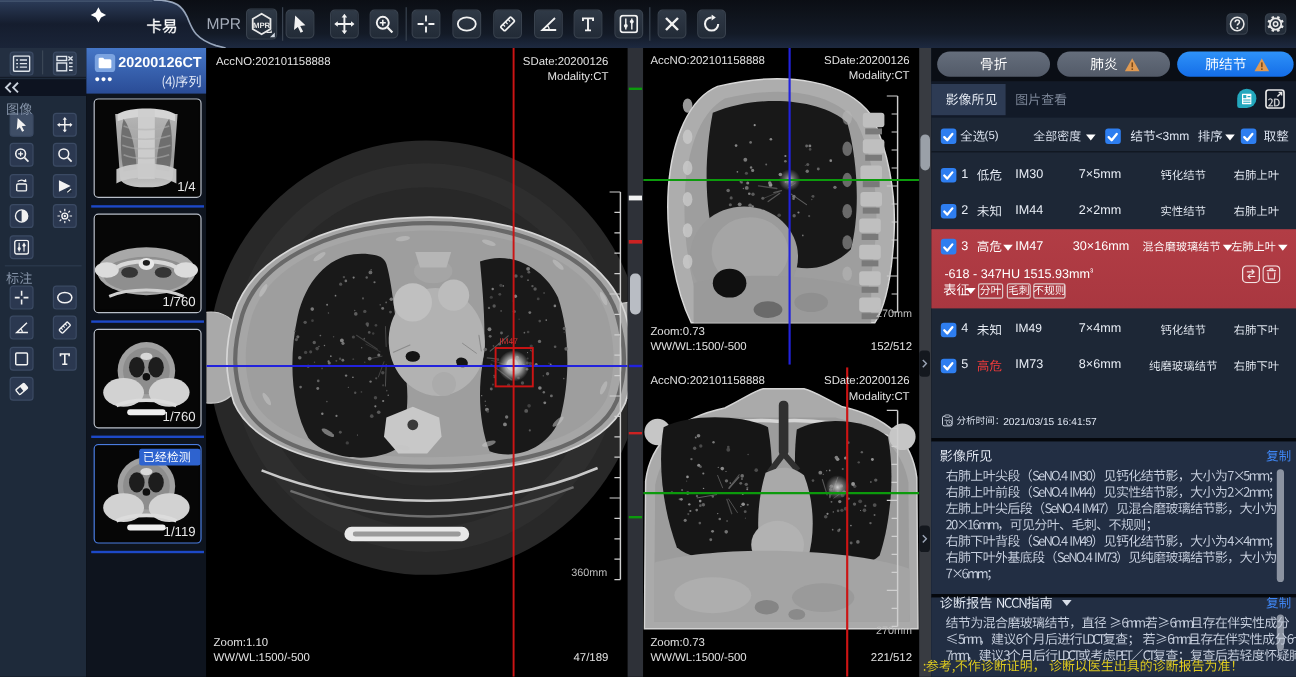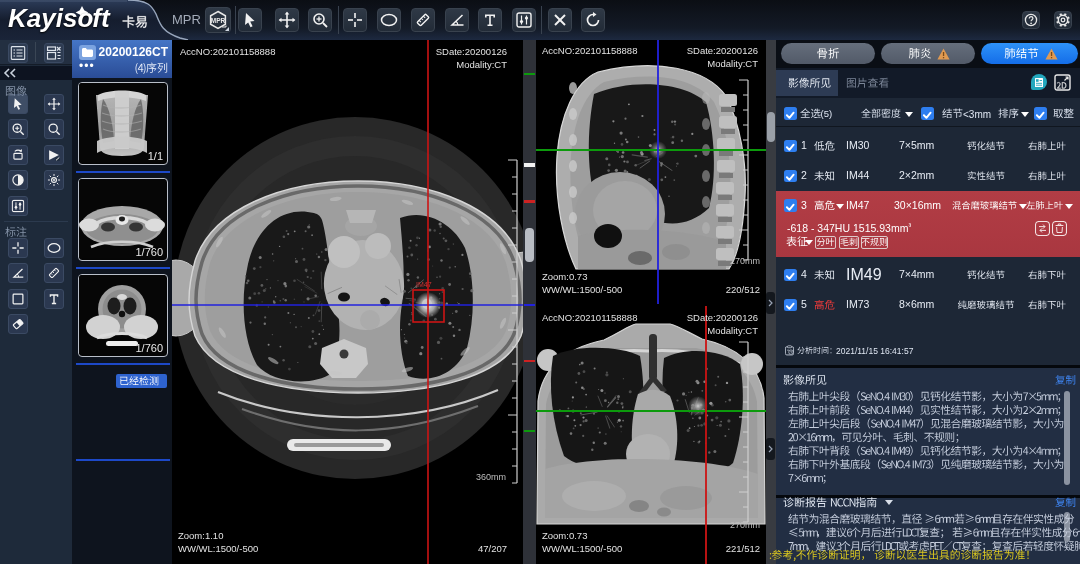--- a/index.html
+++ b/index.html
@@ -18,21 +18,20 @@
 <stop offset="0" stop-color="#2c3c59"></stop>
           <stop offset="0.5" stop-color="#151d2e"></stop>
           <stop offset="1" stop-color="#1a2438"></stop>
         </linearGradient>
       </defs>
 <path d="M0,0 L128,0 C148,0 152,6 156,14 C160,24 162,32 180,38 L188,40 L0,40 Z" fill="url(#lg1)"></path>
 <path d="M128,0 C148,0 152,6 156,14 C160,24 162,32 180,38 L188,40" fill="none" stroke="#aebdd4" stroke-width="1.4" opacity="0.85"></path>
 <path d="M0,1 L127,1" stroke="#5a6b85" stroke-width="1" opacity="0.6"></path>
 <path d="M82,6 l2.2,4.2 4.2,2.2 -4.2,2.2 -2.2,4.2 -2.2,-4.2 -4.2,-2.2 4.2,-2.2 Z" fill="#fff"></path>
 </svg>
-    <div style="position:absolute;left:8px;top:3px;color:#fff;font-size:26px;font-weight:bold;font-style:italic;letter-spacing:0px;font-family:'Liberation Sans',sans-serif;text-shadow:0 1px 2px #000">Kayis<span style="letter-spacing:-1px">o</span>ft</div>
     <div style="position:absolute;left:172px;top:12px;color:#a3abb8;font-size:13px">MPR</div>
   </div>
 <div class="tbtn" style="left:205px;width:26px;height:26px;top:7px">
 <svg width="20" height="20" viewBox="0 0 20 20">
 <path d="M10,1.5 L17.4,5.75 L17.4,14.25 L10,18.5 L2.6,14.25 L2.6,5.75 Z" fill="none" stroke="#e8e8e8" stroke-width="1.5"></path>
 <text x="10" y="13" font-size="6.5" fill="#e8e8e8" text-anchor="middle" font-family="Liberation Sans" font-weight="bold">MPR</text>
 <path d="M14,17 l4,0 0,-1.5" fill="none" stroke="#e8e8e8" stroke-width="1"></path>
     </svg>
 <div style="position:absolute;right:1px;bottom:1px;width:0;height:0;border-left:4px solid transparent;border-bottom:4px solid #cfd6e0"></div>
   </div>
@@ -328,21 +327,21 @@
         <path d="M24,16 C30,24 34,40 35,58 L24,60 C21,44 21,28 24,16 Z" fill="#606060" opacity="0.8"></path>
         <path d="M62,16 C56,24 52,40 51,58 L62,60 C65,44 65,28 62,16 Z" fill="#606060" opacity="0.8"></path>
         <rect x="36" y="8" width="14" height="58" fill="#cfcfcf" opacity="0.95"></rect>
         <g stroke="#b2b2b2" stroke-width="1.3" fill="none" opacity="0.55">
           <path d="M24,22 C32,26 52,26 62,22"></path>
           <path d="M23,30 C32,34 52,34 63,30"></path>
           <path d="M23,38 C32,42 52,42 63,38"></path>
           <path d="M24,46 C32,50 52,50 62,46"></path>
         </g>
         <path d="M18,58 C30,52 56,52 68,58 L68,70 C56,63 30,63 18,70 Z" fill="#c9c9c9" opacity="0.95"></path>
-      </svg><div style="position:absolute;right:4px;bottom:2px;color:#e8e8e8;font-size:11px">1/1</div></div>
+      </svg><div style="position:absolute;right:4px;bottom:2px;color:#e8e8e8;font-size:11px">1/4</div></div>
     <div style="position:absolute;left:4px;top:131px;width:94px;height:2px;background:#1d49c8"></div>
     <div style="position:absolute;left:6px;top:138px;width:90px;height:83px;border:1px solid #b9bfc9;border-radius:4px;background:#050505;overflow:hidden"><svg width="86" height="79" viewBox="0 0 86 79">
         <rect width="86" height="79" fill="#060606"></rect>
         <ellipse cx="43" cy="47" rx="41" ry="20" fill="#a8a8a8"></ellipse>
         <ellipse cx="43" cy="50" rx="36" ry="15" fill="#8f8f8f"></ellipse>
         <ellipse cx="10" cy="46" rx="10" ry="6.5" fill="#dcdcdc"></ellipse>
         <ellipse cx="76" cy="46" rx="10" ry="6.5" fill="#dcdcdc"></ellipse>
         <path d="M18,44 C28,37 58,37 68,44" stroke="#d8d8d8" stroke-width="3.5" fill="none"></path>
         <ellipse cx="43" cy="41" rx="6.5" ry="5" fill="#e8e8e8"></ellipse>
         <ellipse cx="43" cy="40" rx="3" ry="2.4" fill="#1e1e1e"></ellipse>
@@ -358,20 +357,33 @@
         <ellipse cx="24" cy="52" rx="17" ry="12" fill="#d2d2d2"></ellipse>
         <ellipse cx="62" cy="52" rx="17" ry="12" fill="#d2d2d2"></ellipse>
         <ellipse cx="35" cy="31" rx="6.5" ry="8.5" fill="#1d1d1d"></ellipse>
         <ellipse cx="51" cy="31" rx="6.5" ry="8.5" fill="#1d1d1d"></ellipse>
         <circle cx="43" cy="39" r="3.2" fill="#0f0f0f"></circle>
         <ellipse cx="43" cy="22" rx="5" ry="3" fill="#d8d8d8"></ellipse>
         <path d="M18,63 C30,57 56,57 68,63" stroke="#dcdcdc" stroke-width="3" fill="none"></path>
         <rect x="27" y="66" width="32" height="5" rx="2.5" fill="#efefef"></rect>
       </svg><div style="position:absolute;right:4px;bottom:2px;color:#e8e8e8;font-size:11px">1/760</div></div>
     <div style="position:absolute;left:4px;top:323px;width:94px;height:2px;background:#1d49c8"></div>
+    <div style="position:absolute;left:6px;top:330px;width:90px;height:83px;border:1px solid #4a7ce0;border-radius:4px;background:#050505;overflow:hidden"><svg width="86" height="79" viewBox="0 0 86 79">
+        <rect width="86" height="79" fill="#060606"></rect>
+        <circle cx="43" cy="34" r="24" fill="#a0a0a0"></circle>
+        <circle cx="43" cy="34" r="19.5" fill="#8d8d8d"></circle>
+        <ellipse cx="24" cy="52" rx="17" ry="12" fill="#d2d2d2"></ellipse>
+        <ellipse cx="62" cy="52" rx="17" ry="12" fill="#d2d2d2"></ellipse>
+        <ellipse cx="35" cy="31" rx="6.5" ry="8.5" fill="#1d1d1d"></ellipse>
+        <ellipse cx="51" cy="31" rx="6.5" ry="8.5" fill="#1d1d1d"></ellipse>
+        <circle cx="43" cy="39" r="3.2" fill="#0f0f0f"></circle>
+        <ellipse cx="43" cy="22" rx="5" ry="3" fill="#d8d8d8"></ellipse>
+        <path d="M18,63 C30,57 56,57 68,63" stroke="#dcdcdc" stroke-width="3" fill="none"></path>
+        <rect x="27" y="66" width="32" height="5" rx="2.5" fill="#efefef"></rect>
+      </svg><div style="position:absolute;right:4px;bottom:2px;color:#e8e8e8;font-size:11px">1/119</div></div>
     <div style="position:absolute;left:4px;top:419px;width:94px;height:2px;background:#1d49c8"></div>
   </div>
 <div style="position:absolute;left:116px;top:374px;width:51px;height:14px;background:#2e63cf;border-radius:2px"></div>
 <div style="position:absolute;left:172px;top:40px;width:604px;height:524px;background:#000"></div>
 <div style="position:absolute;left:172px;top:40px;width:351px;height:524px">
     <svg width="351" height="524" viewBox="0 0 351 524" style="position:absolute;left:0;top:0">
       <defs>
         <radialGradient id="nod" cx="0.5" cy="0.5" r="0.5">
           <stop offset="0" stop-color="#e0e0e0"></stop>
           <stop offset="0.5" stop-color="#a8a8a8"></stop>
@@ -620,21 +632,21 @@
       <line x1="340" y1="443" x2="345" y2="443" stroke="#cfcfcf" stroke-width="1"></line>
       <line x1="0" y1="265" x2="351" y2="265" stroke="#2222dd" stroke-width="1.6"></line>
       <line x1="256" y1="0" x2="256" y2="524" stroke="#cc1414" stroke-width="1.6"></line>
       <rect x="241" y="250" width="31" height="32" fill="none" stroke="#cc1414" stroke-width="1.6"></rect>
       <text x="244" y="247" font-size="7" fill="#cc3333" font-family="Liberation Sans">IM47</text>
     </svg>
     <div class="ovtext" style="left:8px;top:6px">AccNO:202101158888</div>
     <div class="ovtext" style="right:16px;top:6px;text-align:right">SDate:20200126<br>Modality:CT</div>
     <div class="ovtext" style="left:6px;bottom:22px">Zoom:1.10</div>
     <div class="ovtext" style="left:6px;bottom:9px">WW/WL:1500/-500</div>
-    <div class="ovtext" style="right:16px;bottom:9px">47/207</div>
+    <div class="ovtext" style="right:16px;bottom:9px">47/189</div>
     <div class="ovtext" style="right:17px;bottom:81px;font-size:9px;color:#bdbdbd">360mm</div>
   </div>
 <div style="position:absolute;left:523px;top:40px;width:13px;height:524px;background:#2e3138">
     <div style="position:absolute;left:1px;top:33px;width:11px;height:2px;background:#0c9a0c"></div>
     <div style="position:absolute;left:1px;top:123px;width:11px;height:4px;background:#f2f2f2"></div>
     <div style="position:absolute;left:1px;top:160px;width:11px;height:3px;background:#cc2222"></div>
     <div style="position:absolute;left:2px;top:188px;width:9px;height:34px;background:#b9bdc4;border-radius:4px"></div>
     <div style="position:absolute;left:1px;top:264px;width:11px;height:2px;background:#2222dd"></div>
     <div style="position:absolute;left:1px;top:320px;width:11px;height:2px;background:#cc2222"></div>
     <div style="position:absolute;left:1px;top:390px;width:11px;height:2px;background:#0c9a0c"></div>
@@ -769,21 +781,21 @@
       <line x1="203" y1="190" x2="212" y2="190" stroke="#cfcfcf" stroke-width="1"></line>
       <line x1="207" y1="205" x2="212" y2="205" stroke="#cfcfcf" stroke-width="1"></line>
       <line x1="207" y1="220" x2="212" y2="220" stroke="#cfcfcf" stroke-width="1"></line>
       <line x1="0" y1="110" x2="230" y2="110" stroke="#0c9a0c" stroke-width="1.8"></line>
       <line x1="122" y1="0" x2="122" y2="264" stroke="#2222dd" stroke-width="1.8"></line>
     </svg>
     <div class="ovtext" style="left:6px;top:5px">AccNO:202101158888</div>
     <div class="ovtext" style="right:8px;top:5px;text-align:right">SDate:20200126<br>Modality:CT</div>
     <div class="ovtext" style="left:6px;bottom:21px">Zoom:0.73</div>
     <div class="ovtext" style="left:6px;bottom:8px">WW/WL:1500/-500</div>
-    <div class="ovtext" style="right:6px;bottom:8px">220/512</div>
+    <div class="ovtext" style="right:6px;bottom:8px">152/512</div>
     <div class="ovtext" style="right:6px;bottom:37px;font-size:9px;color:#bdbdbd">270mm</div>
   </div>
 <div style="position:absolute;left:536px;top:306px;width:230px;height:258px">
     <svg width="230" height="258" viewBox="0 0 230 258" style="position:absolute;left:0;top:0">
       <rect width="230" height="258" fill="#000"></rect>
       <defs>
         <radialGradient id="nod3" cx="0.5" cy="0.5" r="0.5">
           <stop offset="0" stop-color="#cfcfcf"></stop>
           <stop offset="0.5" stop-color="#909090" stop-opacity="0.65"></stop>
           <stop offset="1" stop-color="#909090" stop-opacity="0"></stop>
@@ -1009,21 +1021,21 @@
     <div style="position:absolute;left:8px;top:129.5px;width:12.5px;height:12.5px;background:#2e7ef0;border-radius:2.5px"><svg width="12.5" height="12.5" viewBox="0 0 13 13">
         <path d="M3,6.5 L5.6,9.2 L10,3.8" fill="none" stroke="#fff" stroke-width="2" stroke-linecap="round" stroke-linejoin="round"></path>
       </svg></div>
     <div style="position:absolute;left:25px;top:129px;color:#e8edf5;font-size:10.5px;line-height:13px">2</div>
     <div style="position:absolute;left:70px;top:129px;color:#e8edf5;font-size:10.5px;line-height:13px">IM44</div>
     <div style="position:absolute;left:123px;top:129px;color:#e8edf5;font-size:10.5px;line-height:13px">2×2mm</div>
     <div style="position:absolute;left:8px;top:228.5px;width:12.5px;height:12.5px;background:#2e7ef0;border-radius:2.5px"><svg width="12.5" height="12.5" viewBox="0 0 13 13">
         <path d="M3,6.5 L5.6,9.2 L10,3.8" fill="none" stroke="#fff" stroke-width="2" stroke-linecap="round" stroke-linejoin="round"></path>
       </svg></div>
     <div style="position:absolute;left:25px;top:228px;color:#e8edf5;font-size:10.5px;line-height:13px">4</div>
-    <div style="position:absolute;left:70px;top:228px;color:#e8edf5;font-size:16px;line-height:13px">IM49</div>
+    <div style="position:absolute;left:70px;top:228px;color:#e8edf5;font-size:10px;line-height:13px">IM49</div>
     <div style="position:absolute;left:123px;top:228px;color:#e8edf5;font-size:10.5px;line-height:13px">7×4mm</div>
     <div style="position:absolute;left:8px;top:258.5px;width:12.5px;height:12.5px;background:#2e7ef0;border-radius:2.5px"><svg width="12.5" height="12.5" viewBox="0 0 13 13">
         <path d="M3,6.5 L5.6,9.2 L10,3.8" fill="none" stroke="#fff" stroke-width="2" stroke-linecap="round" stroke-linejoin="round"></path>
       </svg></div>
     <div style="position:absolute;left:25px;top:258px;color:#e8edf5;font-size:10.5px;line-height:13px">5</div>
     <div style="position:absolute;left:70px;top:258px;color:#e8edf5;font-size:10.5px;line-height:13px">IM73</div>
     <div style="position:absolute;left:123px;top:258px;color:#e8edf5;font-size:10.5px;line-height:13px">8×6mm</div>
     <div style="position:absolute;left:0;top:151px;width:304px;height:66px;background:linear-gradient(#b23d45,#a93740)"></div>
     <div style="position:absolute;left:8px;top:159px;width:12.5px;height:12.5px;background:#2e7ef0;border-radius:2.5px"><svg width="12.5" height="12.5" viewBox="0 0 13 13">
         <path d="M3,6.5 L5.6,9.2 L10,3.8" fill="none" stroke="#fff" stroke-width="2" stroke-linecap="round" stroke-linejoin="round"></path>
@@ -1047,21 +1059,21 @@
     <div style="position:absolute;left:39px;top:195.5px;width:21px;height:13px;border:1px solid #ddc9c9;border-radius:2px"></div>
     <div style="position:absolute;left:63px;top:195.5px;width:20px;height:13px;border:1px solid #ddc9c9;border-radius:2px"></div>
     <div style="position:absolute;left:85px;top:195.5px;width:27px;height:13px;border:1px solid #ddc9c9;border-radius:2px"></div>
     <svg width="9" height="11" viewBox="0 0 13 14" style="position:absolute;left:9px;top:305px">
       <rect x="0.6" y="1.6" width="11.8" height="11.8" rx="2" fill="none" stroke="#cfd6e2" stroke-width="1.2"></rect>
       <rect x="3.5" y="0.2" width="6" height="2.8" rx="1" fill="#1d2736" stroke="#cfd6e2" stroke-width="1"></rect>
       <circle cx="8.6" cy="9.4" r="3.2" fill="#1d2736" stroke="#cfd6e2" stroke-width="1"></circle>
       <path d="M8.6,7.8 v1.6 h1.4" stroke="#cfd6e2" stroke-width="1" fill="none"></path>
       <line x1="3" y1="6.5" x2="6" y2="6.5" stroke="#cfd6e2" stroke-width="1"></line>
     </svg>
-    <div style="position:absolute;left:60px;top:305.5px;color:#dfe6f2;font-size:8.5px;line-height:10px">2021/11/15 16:41:57</div>
+    <div style="position:absolute;left:60px;top:305.5px;color:#dfe6f2;font-size:8.5px;line-height:10px">2021/03/15 16:41:57</div>
     <div style="position:absolute;left:0;top:325px;width:304px;height:3px;background:#05080d"></div>
     <div style="position:absolute;left:0;top:328px;width:304px;height:129px;background:#222e43"></div>
     <div style="position:absolute;left:288px;top:351px;width:6px;height:94px;background:#8b93a1;border-radius:3px"></div>
     <div style="position:absolute;left:0;top:455px;width:304px;height:3px;background:#05080d"></div>
     <div style="position:absolute;left:0;top:458px;width:304px;height:66px;background:#222e43"></div>
     <div style="position:absolute;left:109px;top:460px;width:0;height:0;border-left:4px solid transparent;border-right:4px solid transparent;border-top:5px solid #d8dee8"></div>
     <div style="position:absolute;left:288px;top:472px;width:6px;height:30px;background:#8b93a1;border-radius:3px"></div>
   </div>
 <svg width="1080" height="564" style="position:absolute;left:0;top:0;pointer-events:none">
     <defs>

